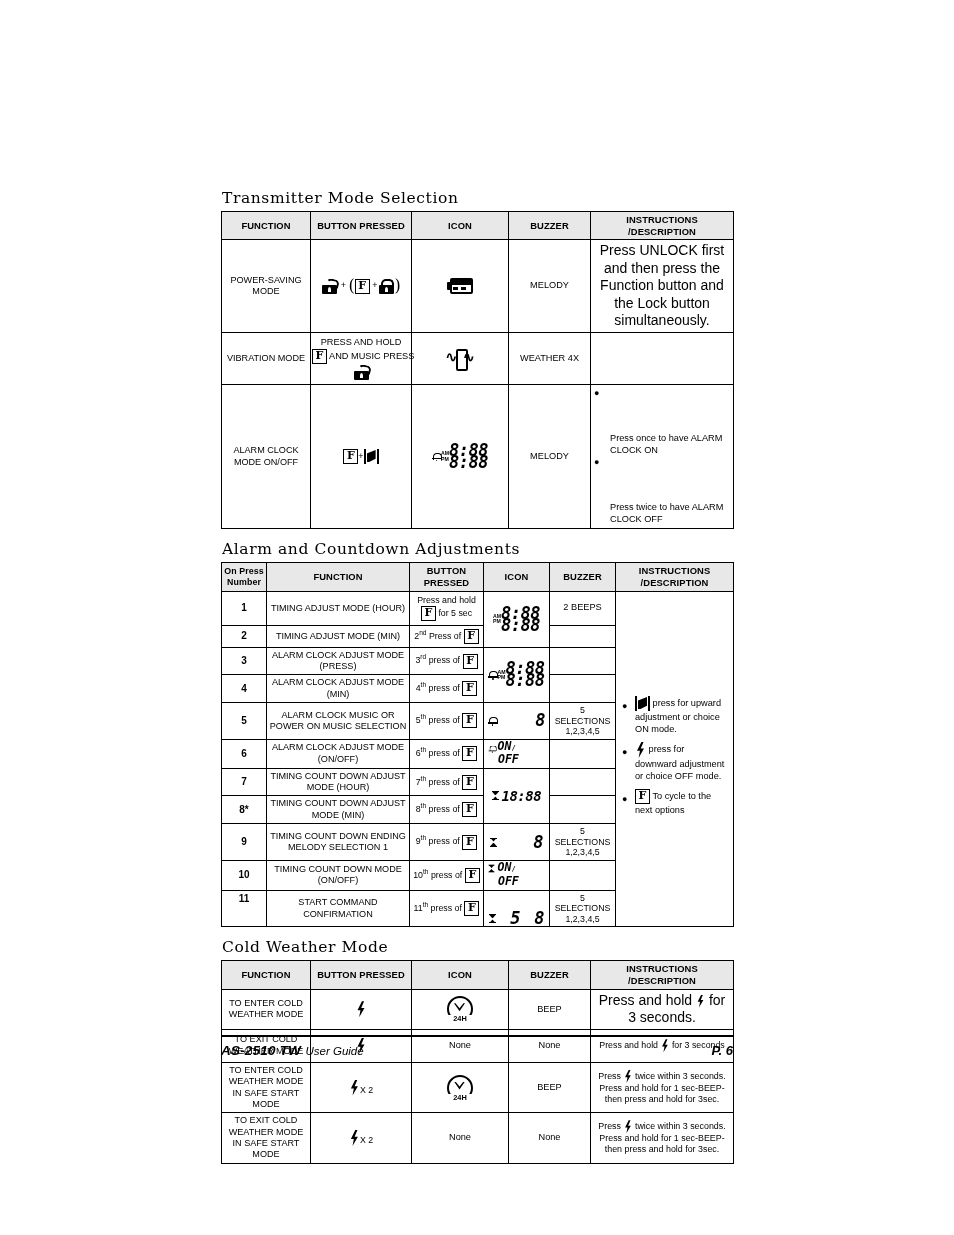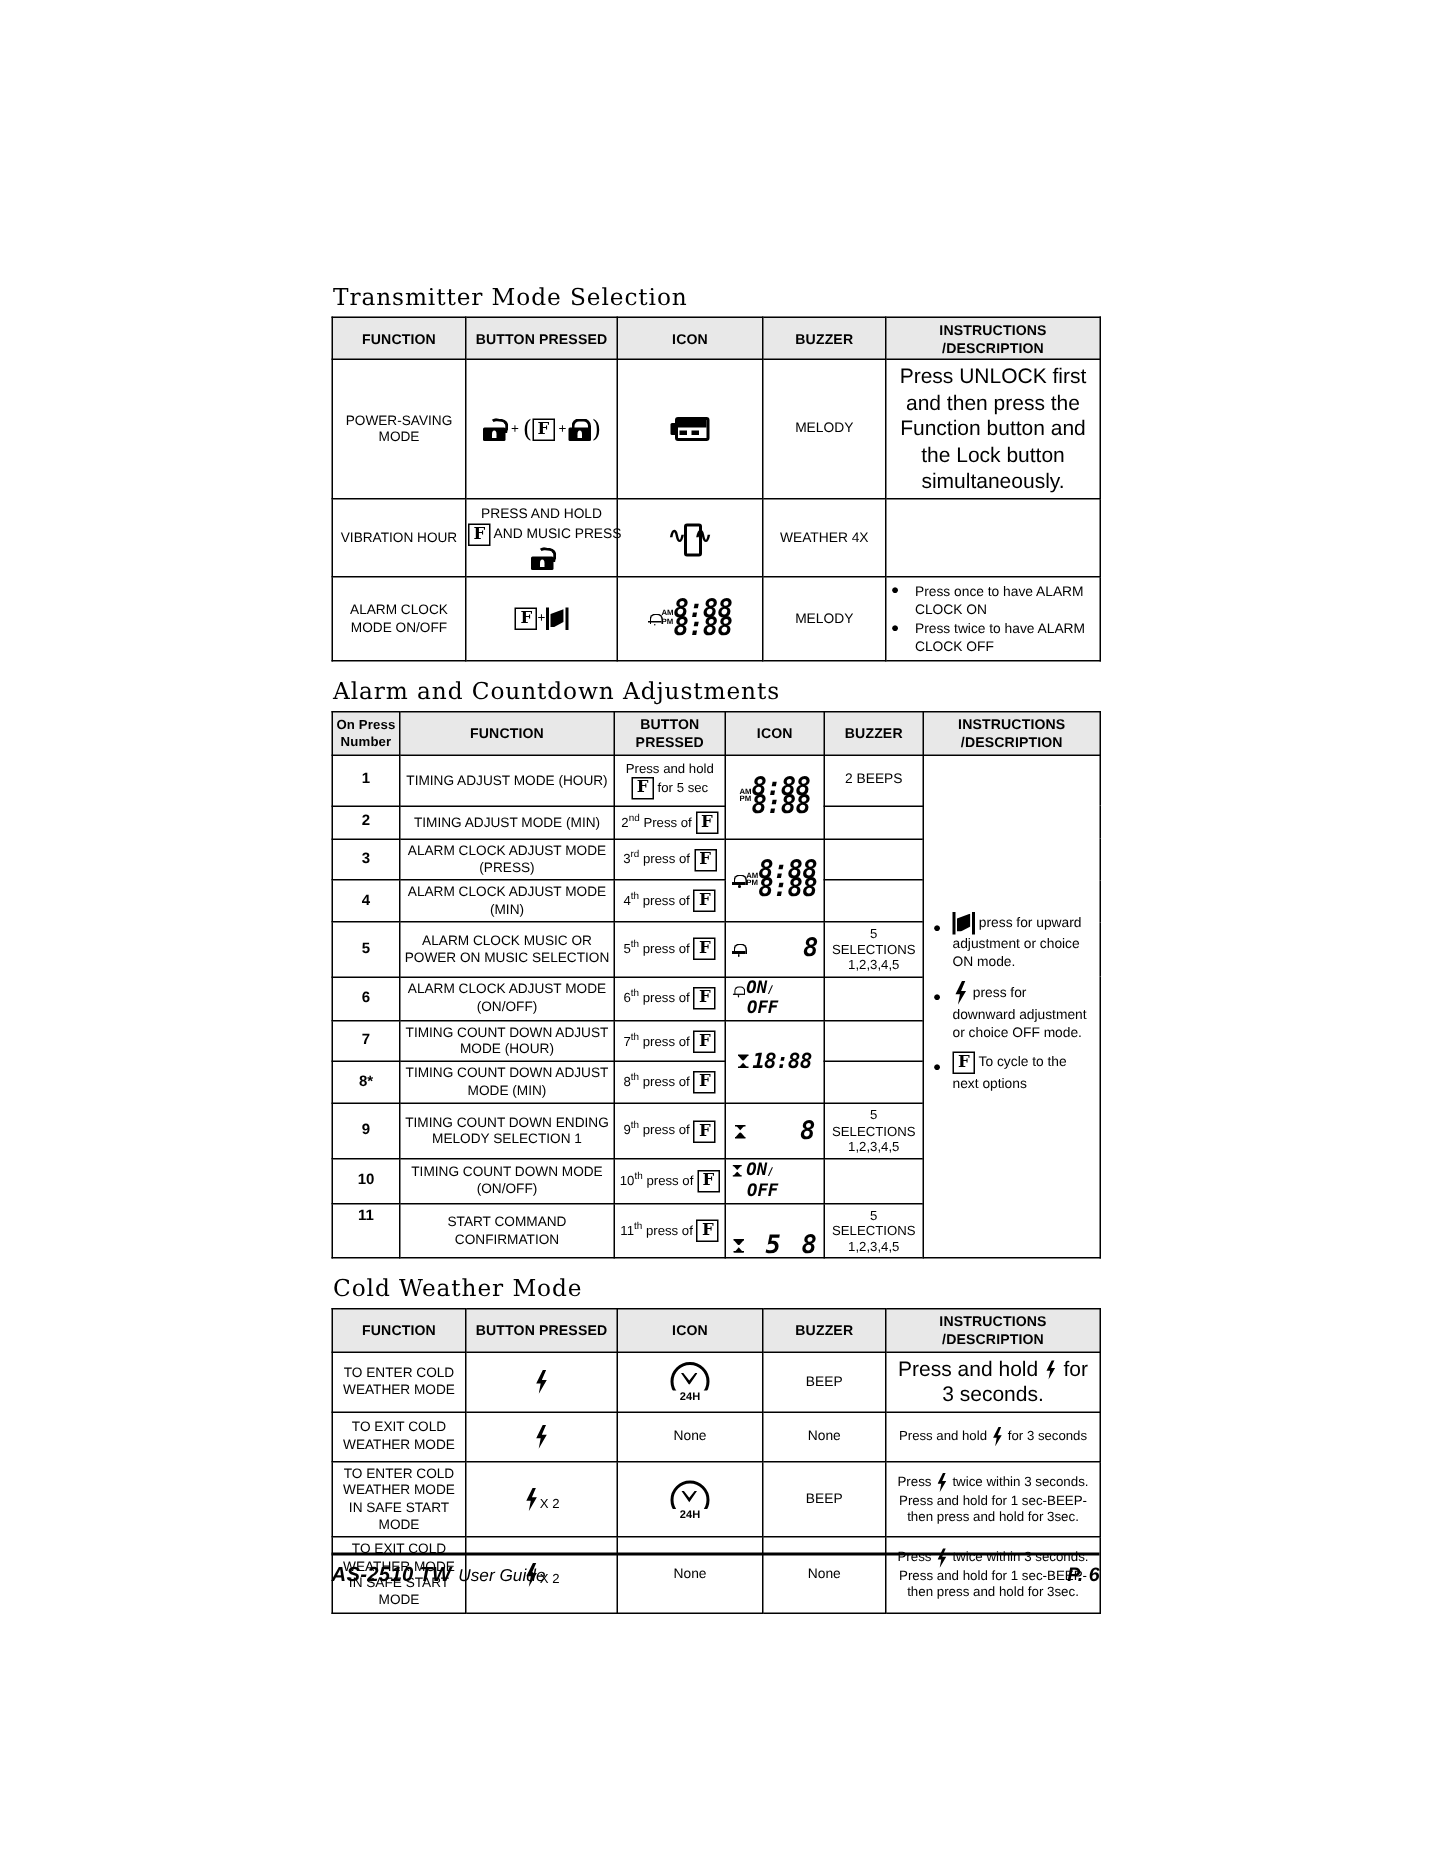--- a/index.html
+++ b/index.html
@@ -126,21 +126,21 @@
      background:#000;clip-path:polygon(0 0,14% 0,50% 62%,86% 0,100% 0,50% 100%);}
   .clk24 .lbl{position:absolute;left:0;right:0;bottom:-1px;text-align:center;font-size:7.4px;font-weight:bold;
      background:#fff;line-height:8px;}
   .instr-list{text-align:left;font-size:9.2px;line-height:1.35;padding:2px 2px 2px 2px;}
   .instr-list .row{display:flex;align-items:flex-start;margin-bottom:6px;}
   .instr-list .row .bdot{width:13px;flex:0 0 13px;padding-top:4px;font-size:9px;text-align:left;}
   .instr-list .row .btxt{flex:1;}
   .dotlist{text-align:left;font-size:9.2px;line-height:1.32;}
   .dotlist .row{display:flex;align-items:flex-start;margin:1px 0;}
   .dotlist .row .bdot{width:16px;flex:0 0 16px;font-size:9px;}
-  .dotlist .row .btxt{flex:1;}
+  .dotlist .row .btxt{flex:1;margin-top:44px;}
 
   
   .footer{position:absolute;left:221px;top:1035px;width:512px;}
   .footer .rule{border-top:2px solid #000;width:512px;}
   .footer .fl{display:flex;justify-content:space-between;align-items:baseline;padding-top:4px;font-style:italic;}
   .footer .model{font-weight:bold;font-size:13.5px;letter-spacing:.2px;}
   .footer .ug{font-size:11.5px;font-weight:400;}
   .footer .pg{font-weight:bold;font-size:13px;}
   .nowrap{white-space:nowrap;}
 </style>
@@ -179,21 +179,21 @@
         <td>
           <span class="savebat">
             <span class="tip"></span><span class="shell"></span><span class="txt"></span><span class="d1"></span><span class="d2"></span>
           </span>
         </td>
         <td>MELODY</td>
         <td class="instr">Press UNLOCK first and then press the Function button and the Lock button simultaneously.</td>
       </tr>
 
       <tr style="height:52px">
-        <td class="fn">VIBRATION HOUR</td>
+        <td class="fn">VIBRATION MODE</td>
         <td style="padding:1px 1px;">
           <div style="line-height:1.3">PRESS AND HOLD</div>
           <div style="white-space:nowrap;line-height:1.35">
             <span class="fbtn">F</span>
             <span>AND MUSIC PRESS</span>
           </div>
           <div style="line-height:1.1;margin-top:1px">
             <span class="ico lock open"><span class="shackle"></span><span class="body"></span></span>
           </div>
         </td>

